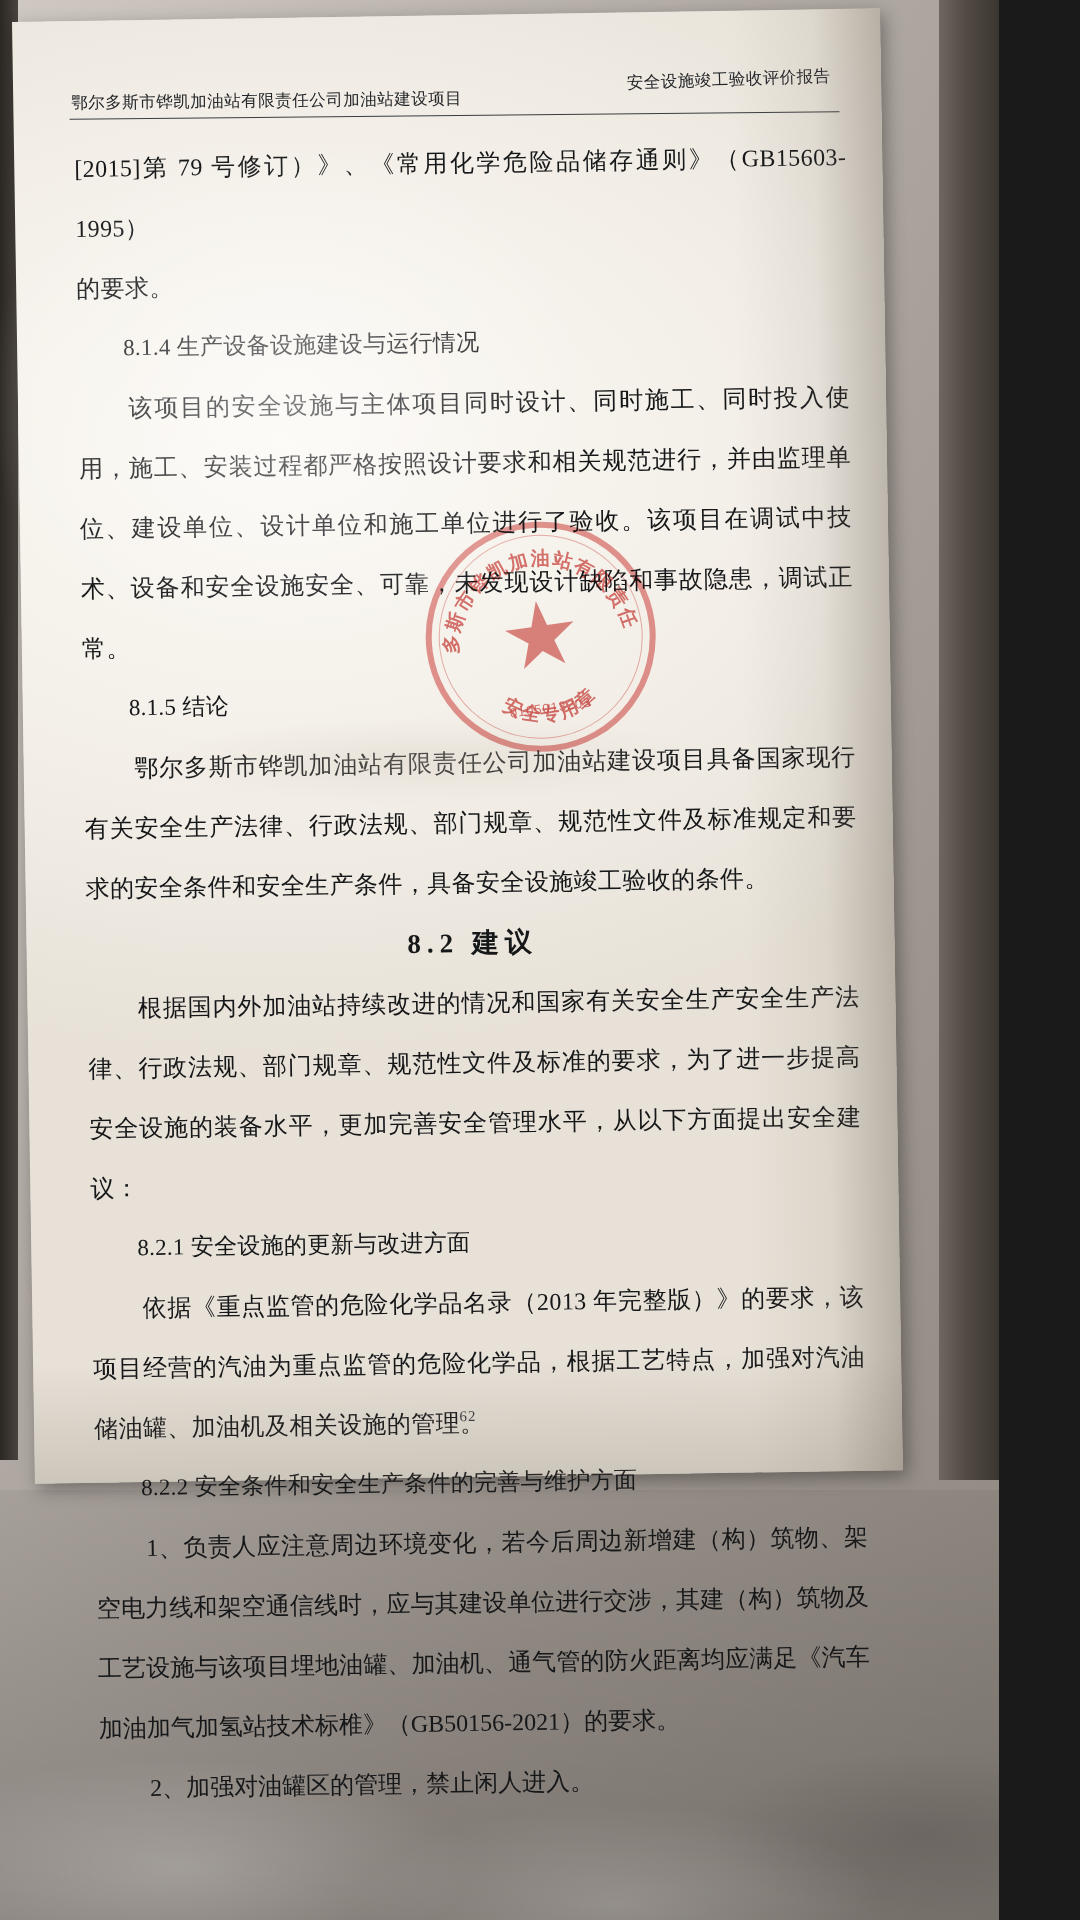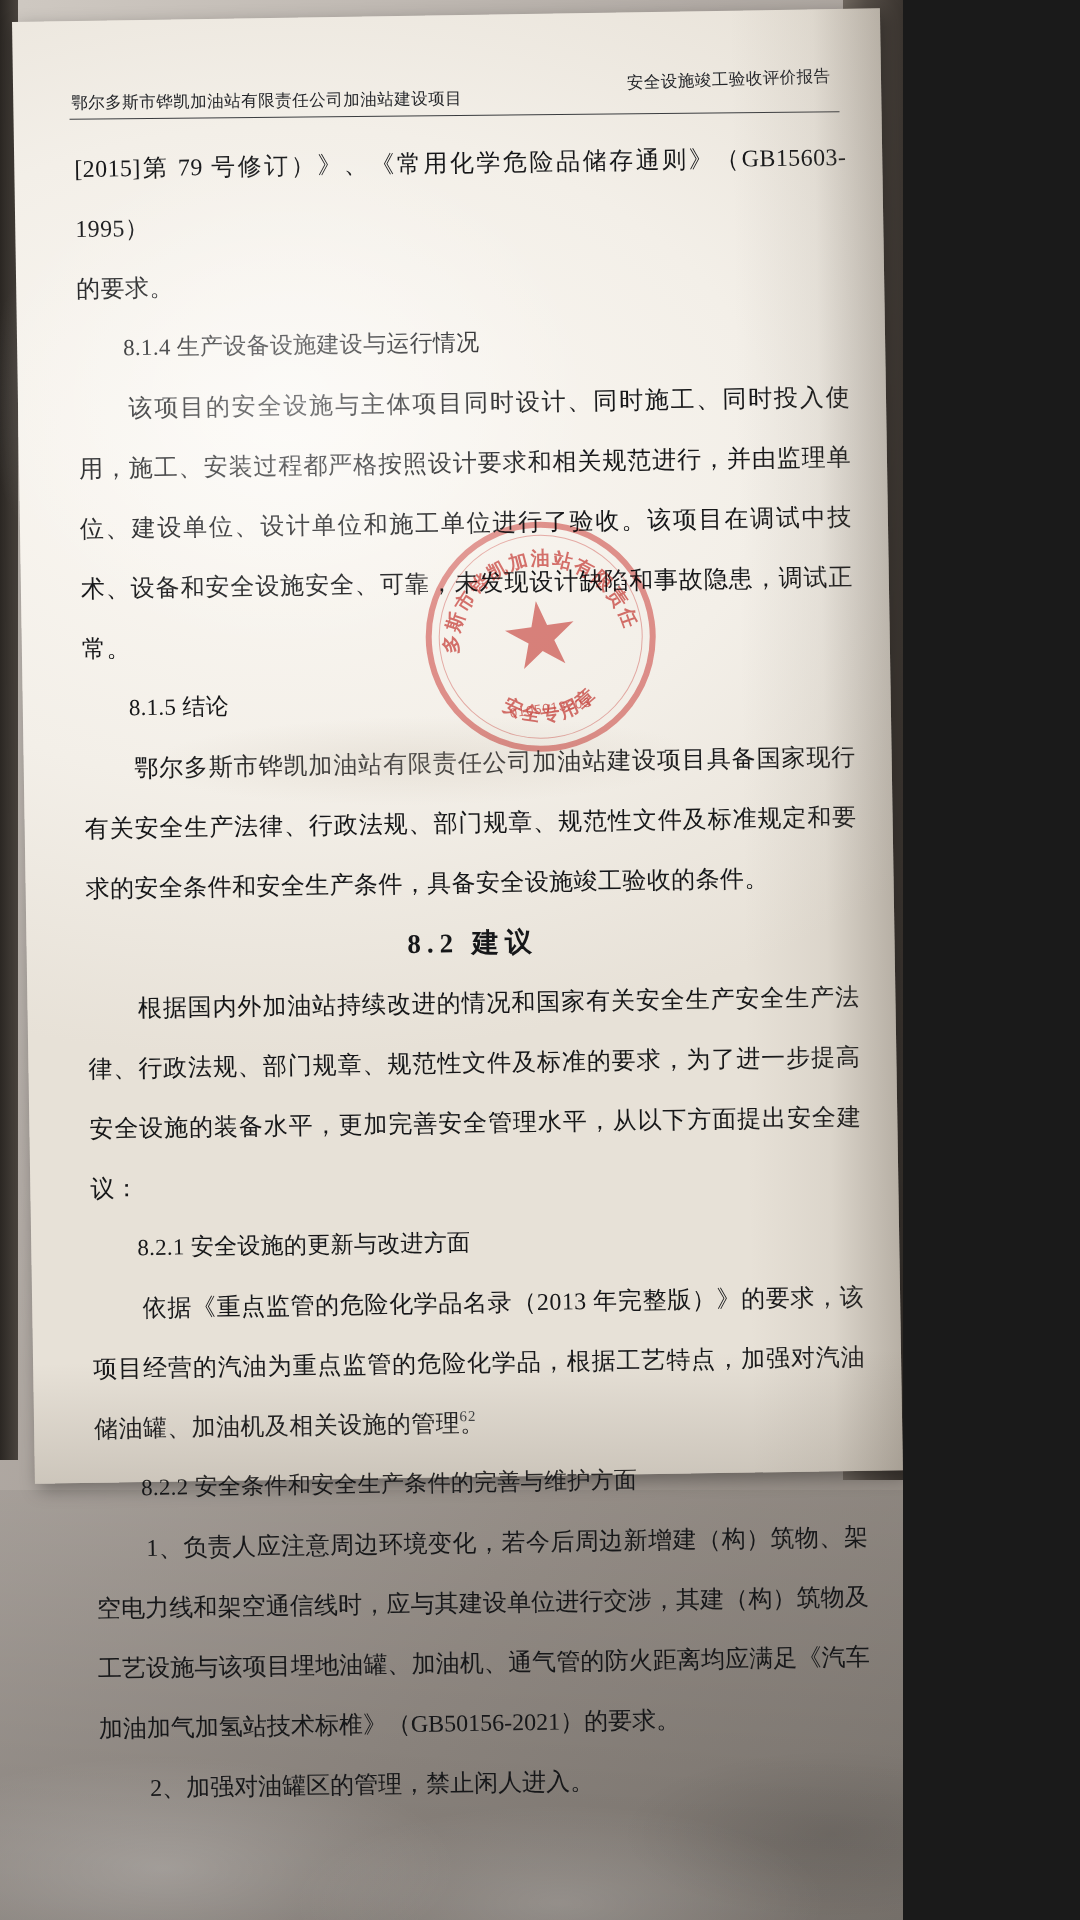--- a/index.html
+++ b/index.html
@@ -2,26 +2,25 @@
 <html lang="zh"><head>
 <meta charset="utf-8">
 <style>
   html, body {
     margin: 0;
     padding: 0;
     background: #1a1a1a;
   }
   #page {
     position: relative;
-    width: 886px;
+    width: 999px;
     height: 1920px;
     overflow: hidden;
     background: #0369a1;
     font-family: "Liberation Serif", "DejaVu Serif", serif;
-    padding-left: 17px;
   }
 
   
   .bg-cloth {
     position: absolute;
     inset: 0;
     background:
       linear-gradient(120deg, #cfc9c2 0%, #b3aca6 35%, #9d958e 70%, #8e8780 100%);
   }
   .bg-cloth-folds {

